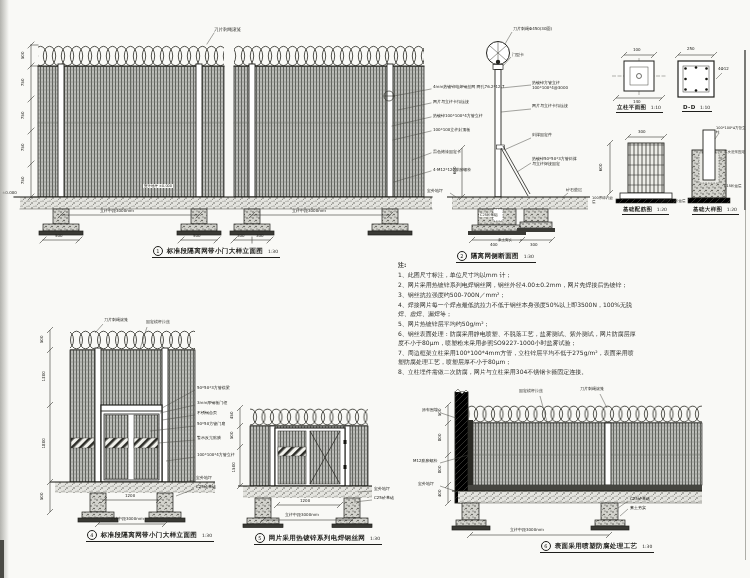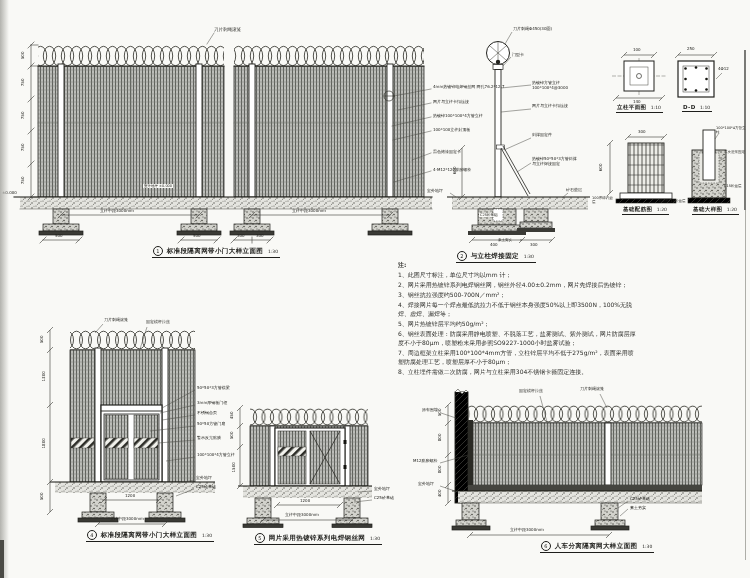--- a/index.html
+++ b/index.html
@@ -453,21 +453,21 @@
 <span class="t s4 w" style="left:532px;top:156px;width:46px">热镀锌50*50*3方管斜撑 与立柱焊接固定</span>
 <span class="t s4" style="left:427px;top:189px">室外地坪</span>
 <span class="t s4" style="left:566px;top:188px">碎石垫层</span>
 <span class="t s35 bgw" style="left:479px;top:213px">C25砼基础</span>
 <span class="t s35" style="left:498px;top:238px">素土夯实</span>
 <span class="t s4 rd" style="left:452px;top:168px">600</span>
 <span class="t s4" style="left:490px;top:243px">400</span>
 <span class="t s4" style="left:530px;top:243px">300</span>
 <div class="cap" style="left:456px;top:251px">
   <span class="cnum">2</span>
-  <span>与立柱焊接固定</span>
+  <span>隔离网侧断面图</span>
   <span class="sc">1:30</span>
 </div>
 
 <span class="t s4" style="left:633px;top:48px">100</span>
 <span class="t s4" style="left:633px;top:100px">140</span>
 <div class="cap" style="left:616px;top:104px;font-size:5.5px">
   <span>立柱平面图</span>
   <span class="sc">1:10</span>
 </div>
 <span class="t s4" style="left:687px;top:47px">250</span>
@@ -546,20 +546,20 @@
 <span class="t s4" style="left:418px;top:482px">室外地坪</span>
 <span class="t s4" style="left:630px;top:497px">C25砼基础</span>
 <span class="t s4" style="left:630px;top:506px">素土夯实</span>
 <span class="t s4 rd" style="left:437px;top:410px">500</span>
 <span class="t s4 rd" style="left:437px;top:435px">800</span>
 <span class="t s4 rd" style="left:437px;top:467px">800</span>
 <span class="t s4 rd" style="left:437px;top:491px">400</span>
 <span class="t s4" style="left:510px;top:528px">立柱中距3000mm</span>
 <div class="cap" style="left:540px;top:541px">
   <span class="cnum">6</span>
-  <span>人车分离隔离网大样立面图</span>
+  <span>表面采用喷塑防腐处理工艺</span>
   <span class="sc">1:30</span>
 </div>
 
 <div class="edgeL"></div>
 <div class="edgeB"></div>
 
 </div>
 
 </body></html>

